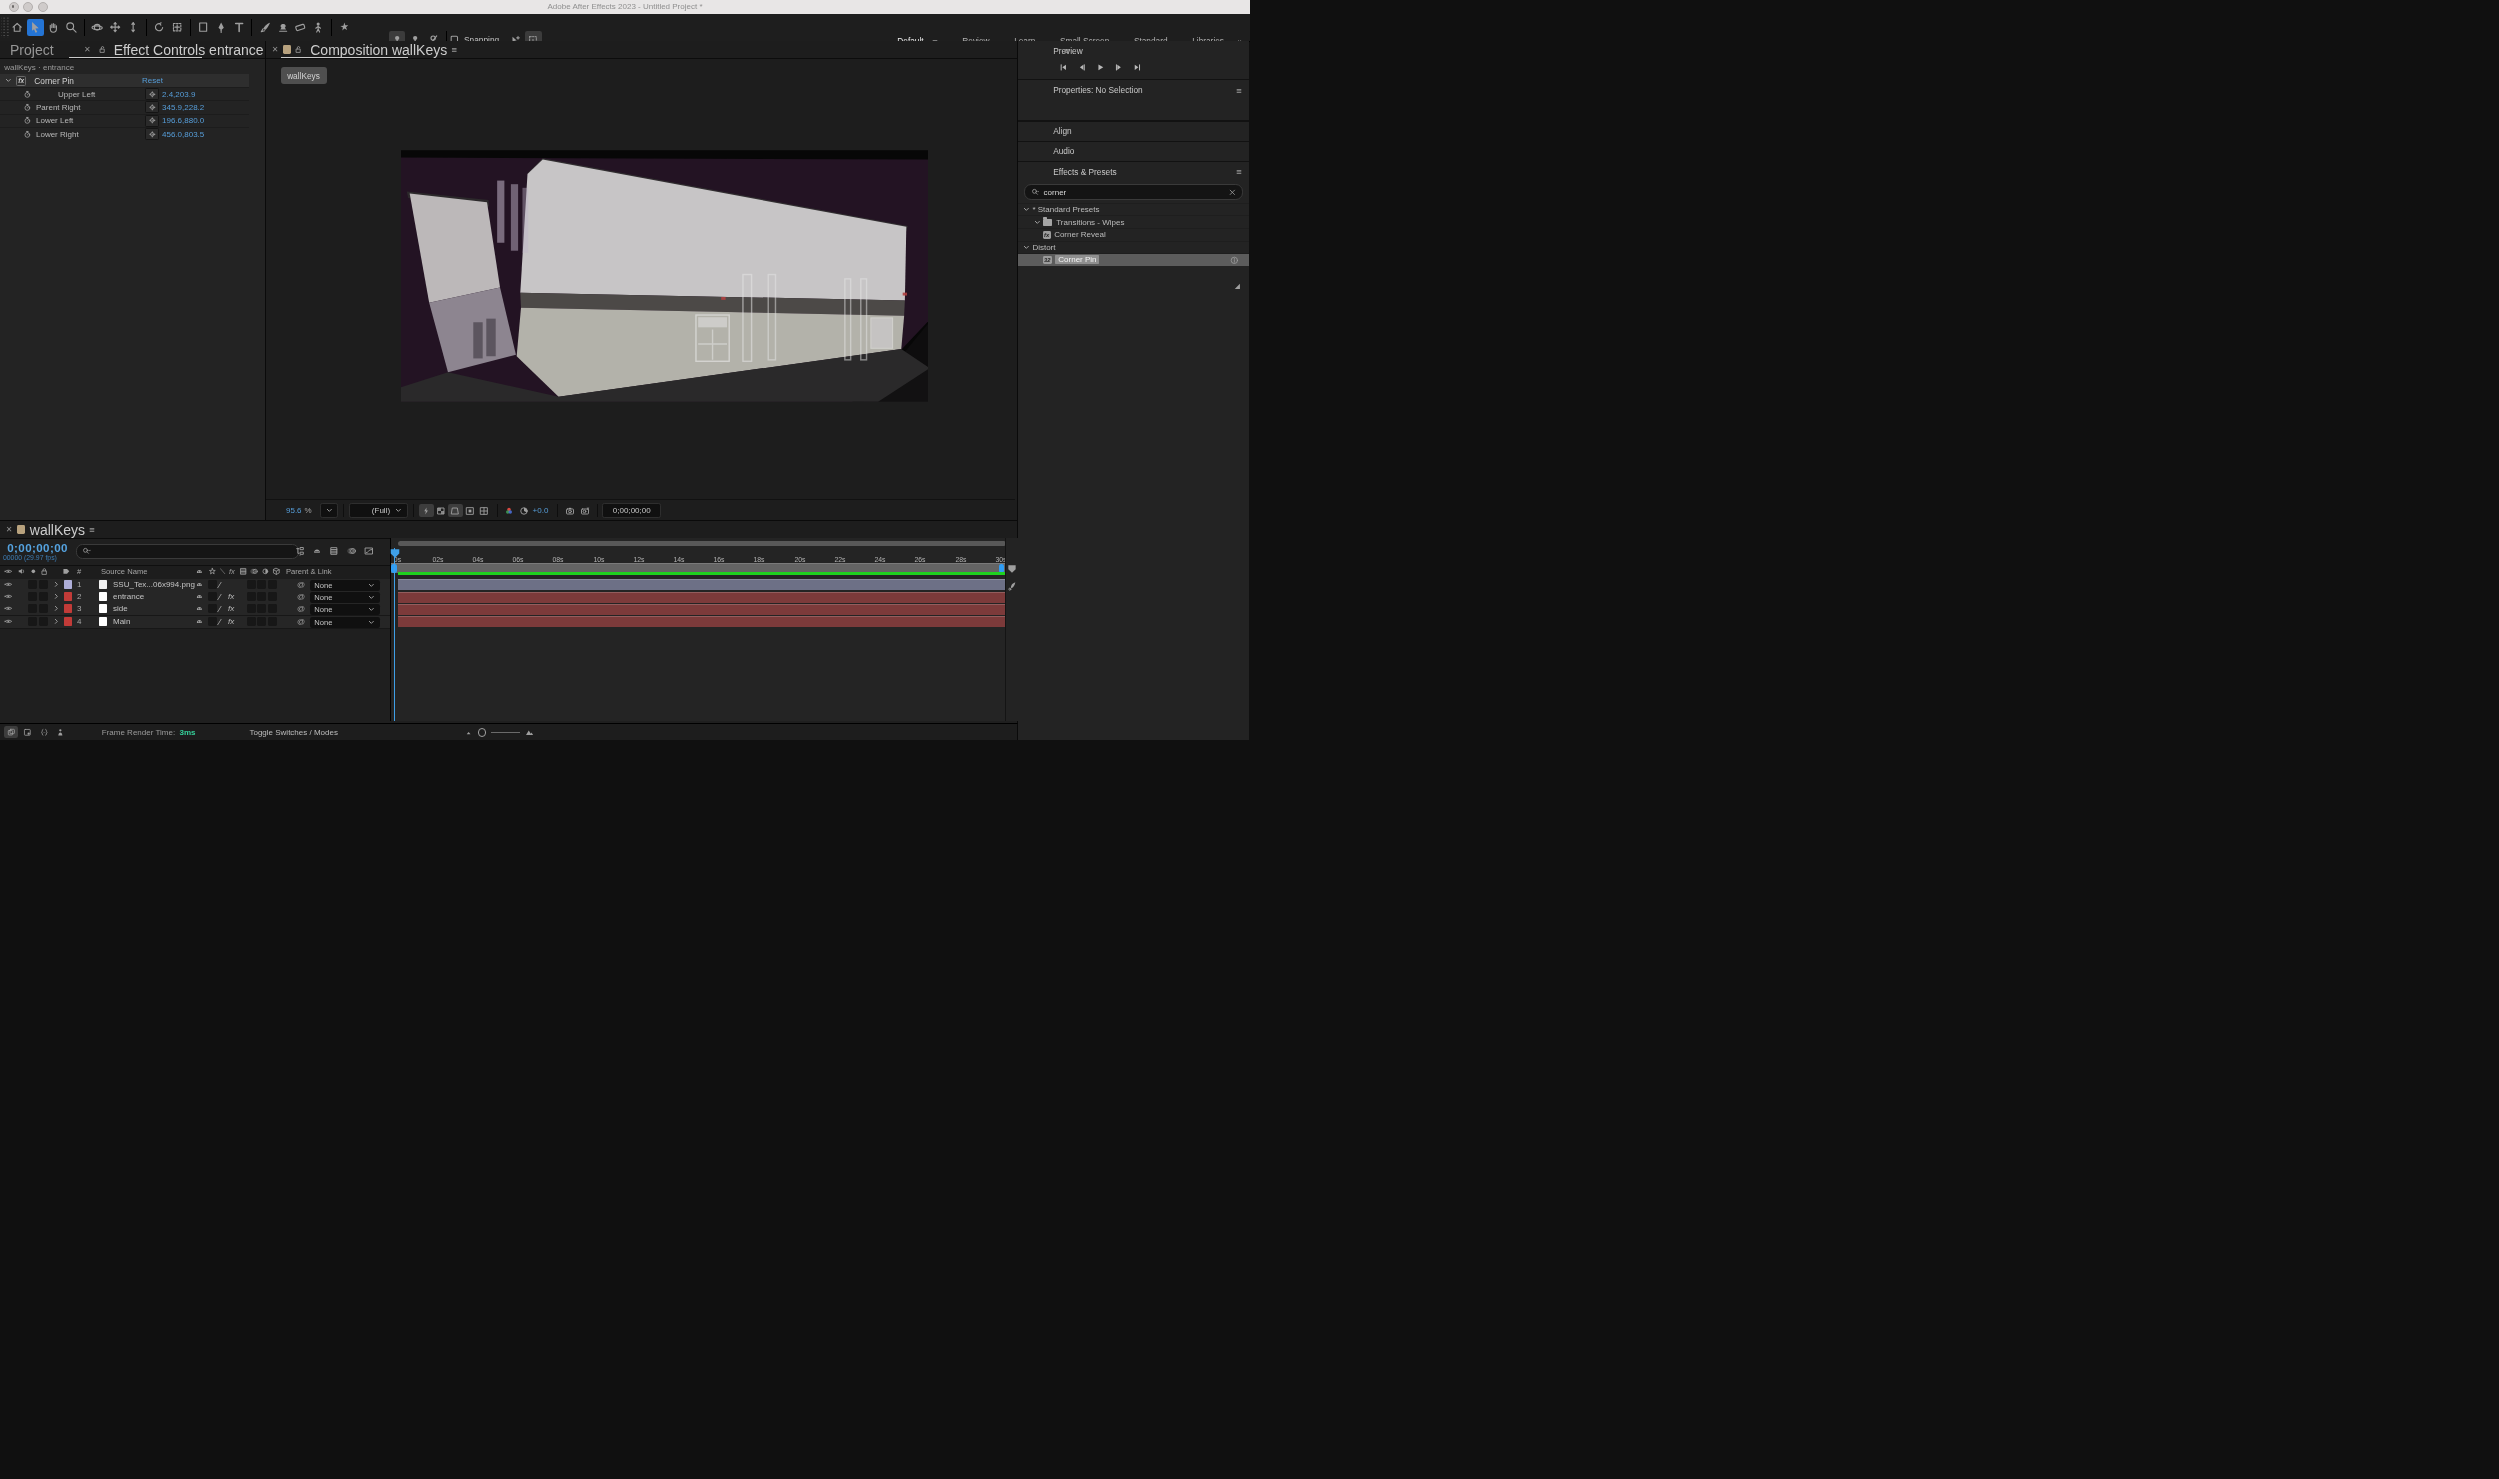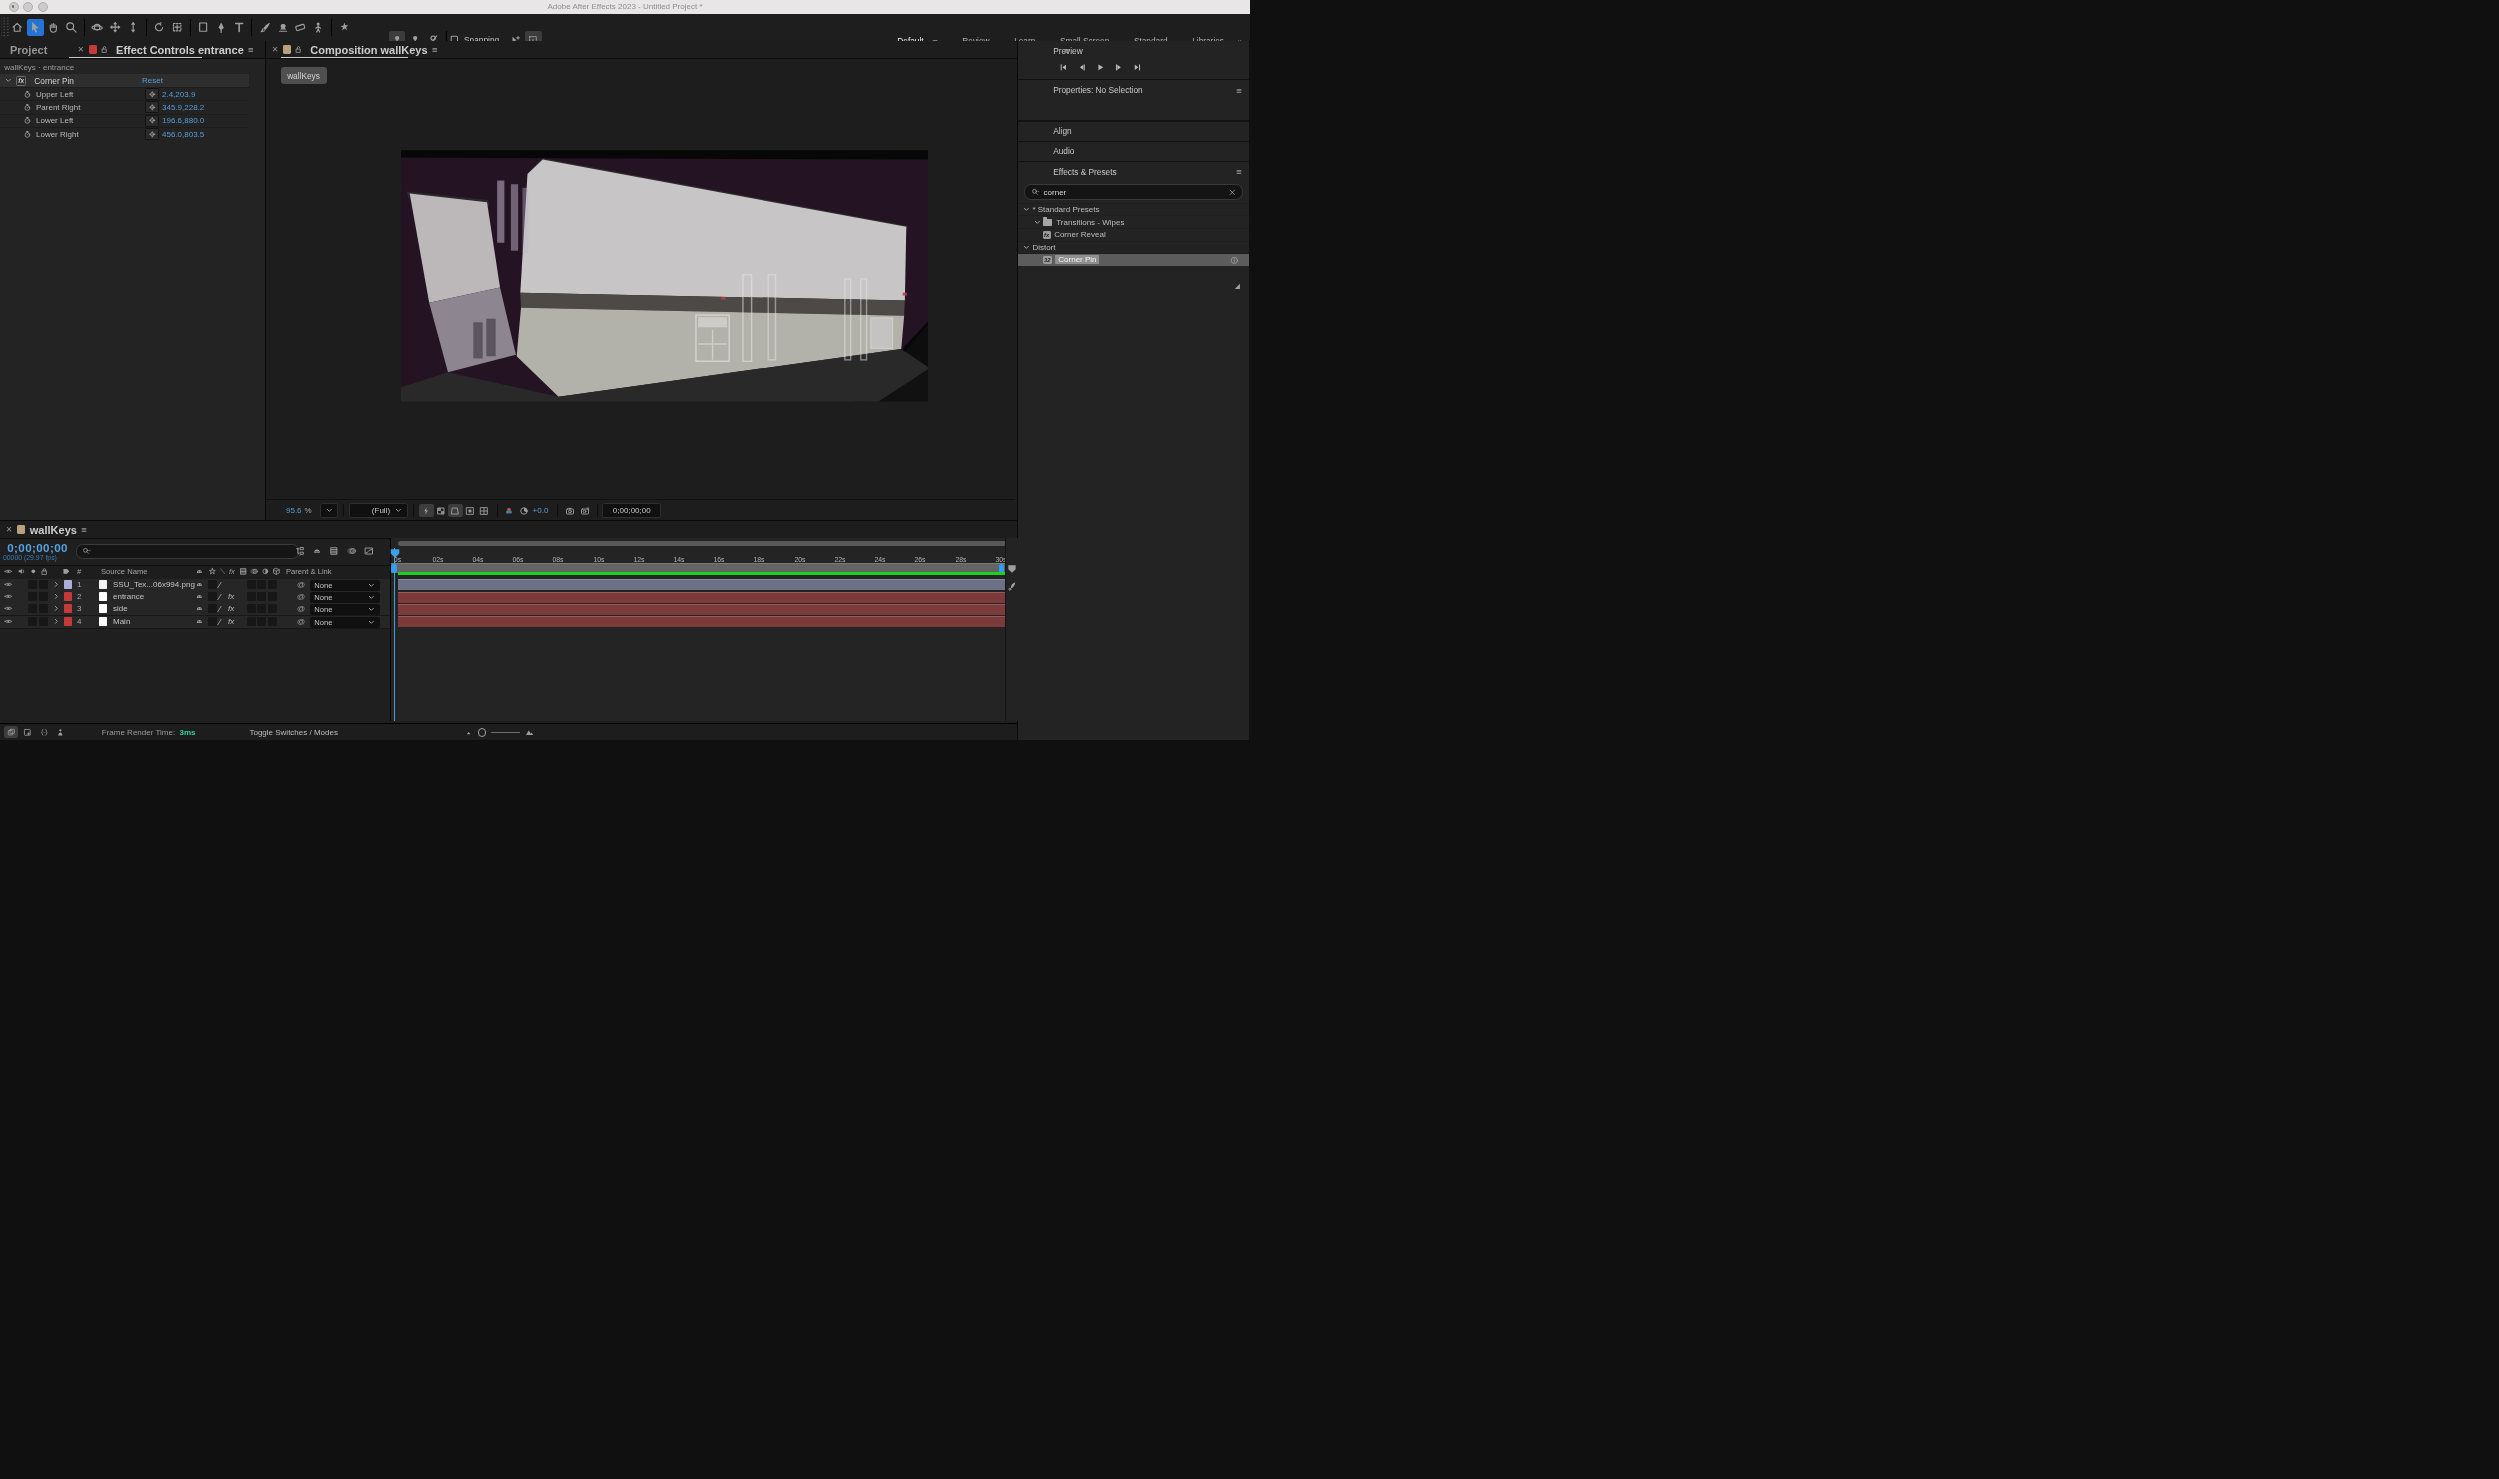--- a/index.html
+++ b/index.html
@@ -40,21 +40,21 @@
   
   .panel{background:#232323;}
   #left-panel{left:0;top:41px;width:265px;height:479px;border-right:1.4px solid #0a0a0a;}
   #center-panel{left:266px;top:41px;width:751px;height:479px;border-right:1.4px solid #0a0a0a;background:#1d1d1d;}
   #right-panel{left:1018px;top:41px;width:231px;height:699px;}
   #timeline-panel{left:0;top:520px;width:1017px;height:203px;background:#1f1f1f;border-top:1.4px solid #0a0a0a;border-right:1.4px solid #0a0a0a;}
   #statusbar{left:0;top:723px;width:1017px;height:16.6px;background:#1d1d1d;border-top:0.7px solid #000;border-right:1.4px solid #0a0a0a;}
   .tabstrip{height:17.4px;background:#1d1d1d;border-bottom:0.7px solid #0c0c0c;display:flex;align-items:center;}
   .tab-close{color:#8f8f8f;font-size:8px;margin:0 4.3px;}
   .colorbox{width:8.7px;height:8.7px;border-radius:1.4px;display:inline-block;}
-  .tab-title{font-size:11px;color:#cdcdcd;margin:0 4.3px;white-space:nowrap;font-weight:bold;}
+  .tab-title{font-size:14px;color:#cdcdcd;margin:0 4.3px;white-space:nowrap;}
   .tab-title.inactive{color:#969696;}
   .menu-glyph{color:#9a9a9a;font-size:9.4px;}
   .underline{position:absolute;height:1.4px;background:#c9c9c9;}
   
   .ec-breadcrumb{left:4.3px;top:22px;color:#9a9a9a;font-size:8px;}
   .ec-effect-row{left:0;top:33px;width:249px;height:13px;background:#2e2e2e;display:flex;align-items:center;}
   .ec-param{height:12.3px;width:249px;display:flex;align-items:center;border-top:0.7px solid #1c1c1c;}
   .pv-blue{color:#569dd8;}
   .xhair-btn{width:12.3px;height:10px;background:#2a2a2a;border:0.7px solid #141414;border-radius:1.4px;
              display:flex;align-items:center;justify-content:center;color:#b5b5b5;}
@@ -356,21 +356,21 @@
     <span class="ic" style="margin-left:4.3px">
         <svg viewBox="0 0 12 12">
           <path d="M3.2 4.6 L6 7.4 L8.8 4.6" stroke-width="1.3"></path>
         </svg>
       </span>
     <span class="badge" style="background:transparent;color:#cfcfcf;border:0.7px solid #6a6a6a;font-size:6.5px;margin-left:2.9px">fx</span>
     <span style="color:#d2d2d2;font-size:8.3px;margin-left:4.3px">Corner Pin</span>
     <span class="pv-blue" style="position:absolute;left:142px">Reset</span>
   </div>
   <div id="ec-params" class="abs" style="left:0;top:46px;width:249px">
-      <div class="ec-param" style="position: relative;">
+      <div class="ec-param" style="position: relative; gap: 22px;">
         <span class="ic " style="margin-left: 23px;">
           <svg viewBox="0 0 12 12">
             <circle cx="6" cy="6.8" r="3.3"></circle>
             <path d="M6 3.5 V2 M4.8 2 H7.2 M6 6.8 L7.5 5.4"></path>
           </svg>
         </span>
         <span style="margin-left: 4.3px; color: rgb(184, 184, 184);">Upper Left</span>
         <span class="xhair-btn" style="position: absolute; left: 145px;">
           <span class="ic ">
             <svg viewBox="0 0 12 12">

